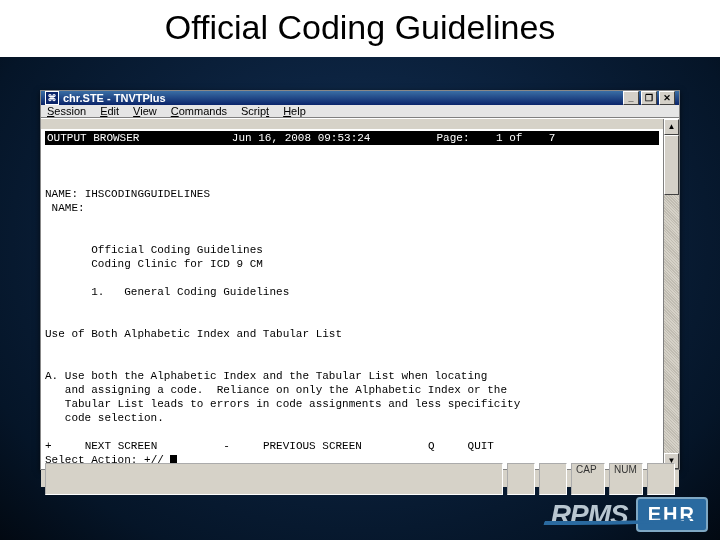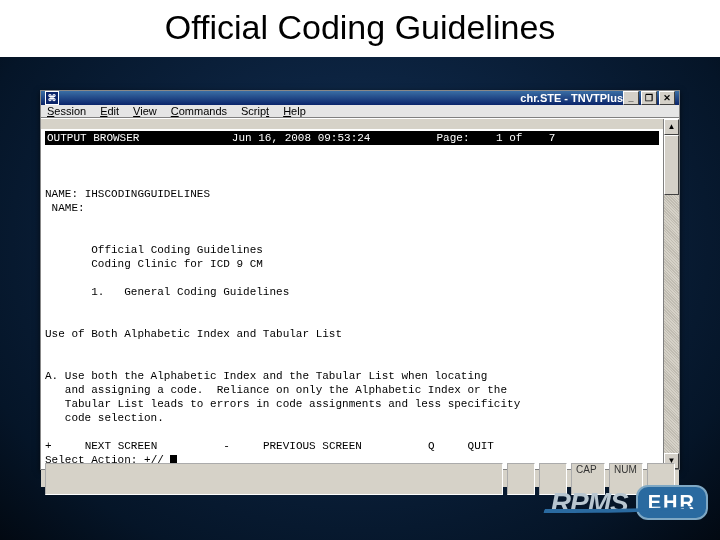--- a/index.html
+++ b/index.html
@@ -33,21 +33,21 @@
     background: linear-gradient(#3a6ea5, #0a246a);
     display: flex; align-items: center;
     color: #fff; font-size: 11px; font-weight: bold;
     padding: 0 4px;
   }
   .titlebar .tb-icon {
     width: 14px; height: 14px; background: #0a246a;
     border: 1px solid #fff; margin-right: 4px;
     font-size: 9px; text-align: center; line-height: 12px;
   }
-  .titlebar .tb-text { flex: 1; text-align: right; }
+  .titlebar .tb-text { flex: 1; }
   .titlebar .wbtns { display: flex; gap: 2px; }
   .titlebar .wbtn {
     width: 16px; height: 14px; background: #d4d0c8;
     border: 1px solid #fff; border-right-color: #404040; border-bottom-color: #404040;
     color: #000; font-size: 9px; text-align: center; line-height: 12px;
     font-family: Arial;
   }
   .menubar {
     height: 18px; background: #e5e5e5;
     display: flex; align-items: center;
@@ -84,36 +84,36 @@
   .sthumb { position:absolute; top:0; left:0; right:0; height: 60px; background:#d4d0c8;
     border:1px solid #fff; border-right-color:#404040; border-bottom-color:#404040; }
   .statusbar {
     height: 18px; background:#d6d2c8; border-top:1px solid #808080;
     display:flex; align-items:center; font-size:10px; color:#333;
     padding: 0 4px; gap:4px;
   }
   .spanel { border:1px inset #fff; height:32px; padding:0 4px; background:#d6d2c8; }
   .spanel.wide { flex:1; }
   .logo-zone {
-    position:absolute; bottom: 20px; right: 12px;
+    position:absolute; bottom: 8px; right: 12px;
     display:flex; align-items:center; gap:8px;
   }
   .rpms-logo {
     font-family: Arial Black, Arial; font-weight: 900;
     font-style: italic; font-size: 28px; color:#b8c6d0; letter-spacing:-1px;
     position: relative;
   }
   .rpms-swoosh {
     position:absolute; left:-6px; top:16px; width:150px; height:10px;
     border-bottom: 4px solid #2a6aa0; border-radius: 0 0 80% 0;
     transform: skewX(-20deg);
   }
   .ehr-badge {
     background:#2a6aa0; color:#fff; font-weight:bold;
-    font-size:20px; padding:4px 10px; border-radius:12px;
+    font-size:20px; padding:4px 10px; border-radius:4px;
     border:2px solid #7fa8c4; letter-spacing:2px;
   }
 </style>
 </head>
 <body>
 
 <div class="slide-title">Official Coding Guidelines</div>
 
 <div class="screenshot">
 

